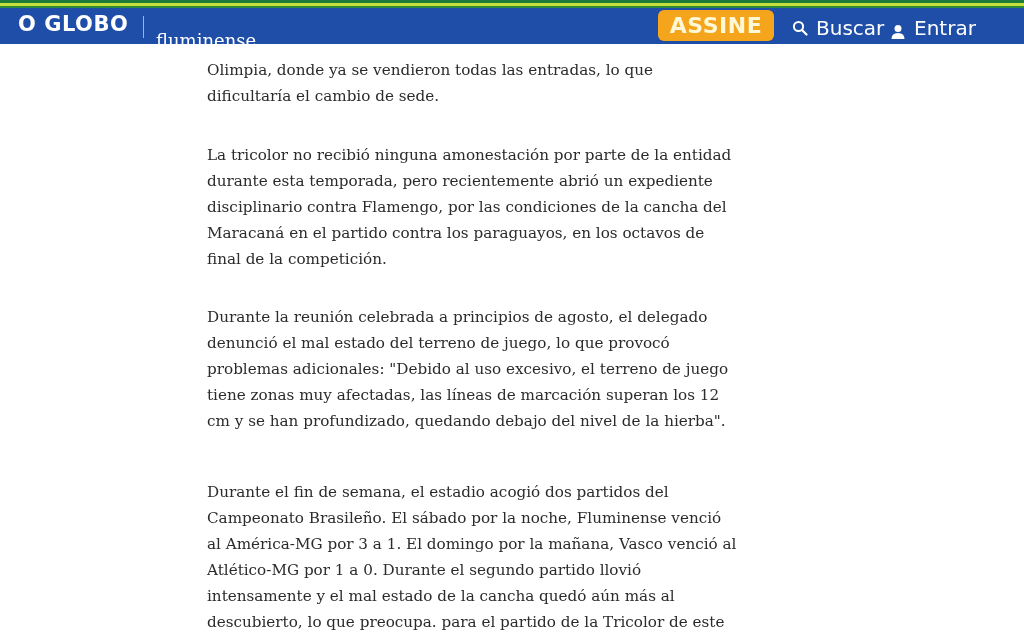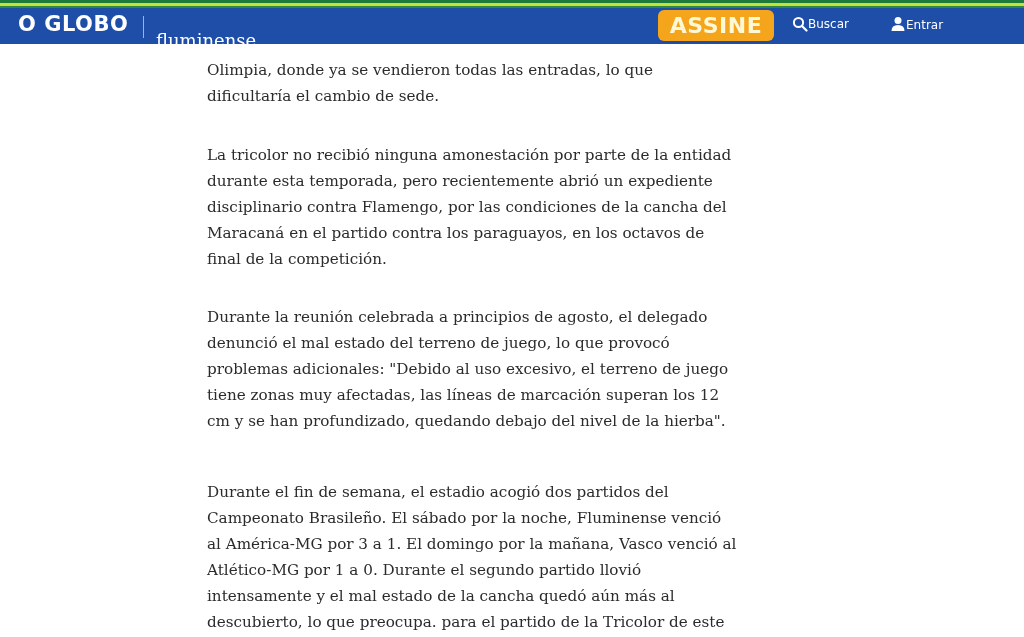--- a/index.html
+++ b/index.html
@@ -31,22 +31,22 @@
       color: #ffffff; font-size: 18px;
     }
     .assine {
       position: absolute; left: 642px; top: 2px; width: 116px; height: 31px;
       background: #f5a51b; border-radius: 6px;
       color: #fff8d6; font-family: "DejaVu Sans", sans-serif; font-weight: bold;
       font-size: 22px; letter-spacing: 0.5px;
       display: flex; align-items: center; justify-content: center; margin-left: 16px;
     }
     .nav-item {
-      position: absolute; top: 8px; display: flex; align-items: center; 
-      color: #ffffff; font-family: "DejaVu Sans", sans-serif; font-size: 12px;
+      position: absolute; top: 8px; display: flex; align-items: center; gap: 8px;
+      color: #ffffff; font-family: "DejaVu Sans", sans-serif; font-size: 20px;
     }
     .buscar { left: 792px; }
     .entrar { left: 890px; align-items: flex-end; }
     .nav-item svg { display: block; }
 
     .article {
       position: absolute; left: 194px; top: 44px; width: 540px;
       font-family: "DejaVu Serif", serif;
       font-size: 15.2px; line-height: 26px; color: #2b2b2b;
     }

